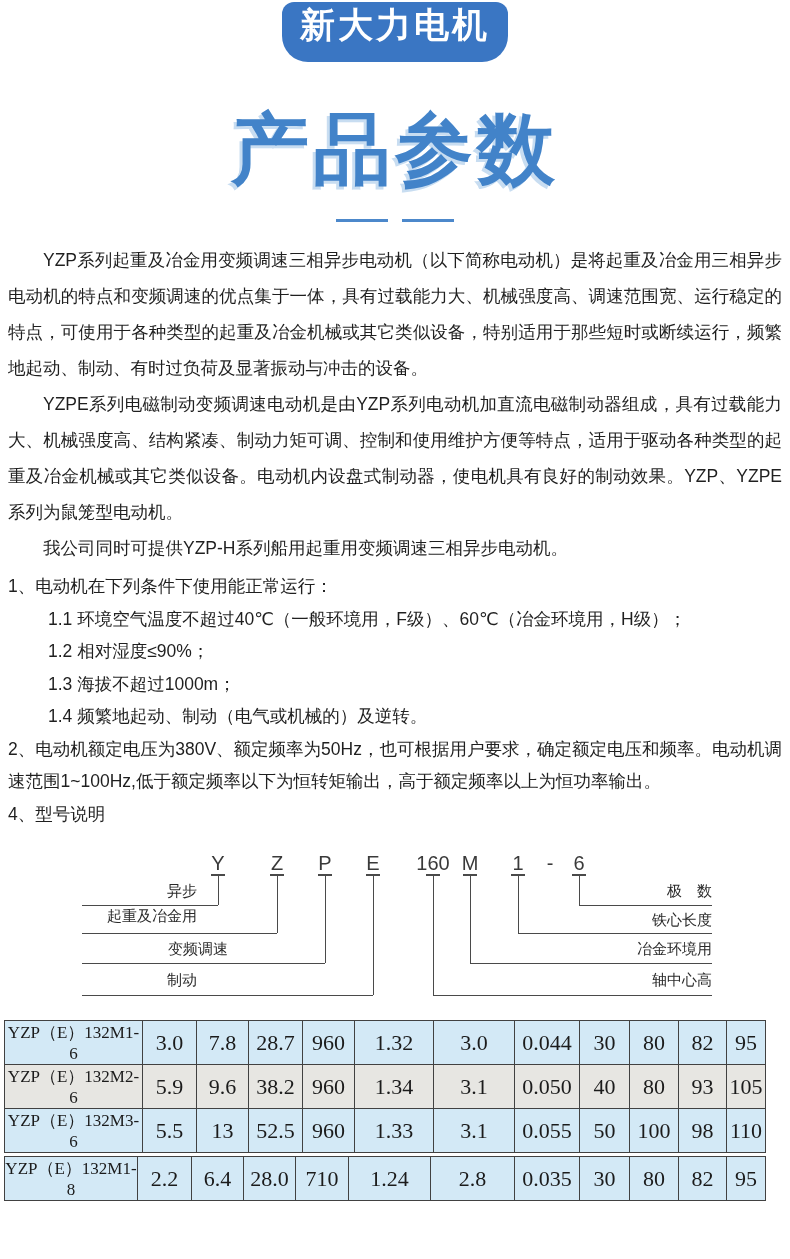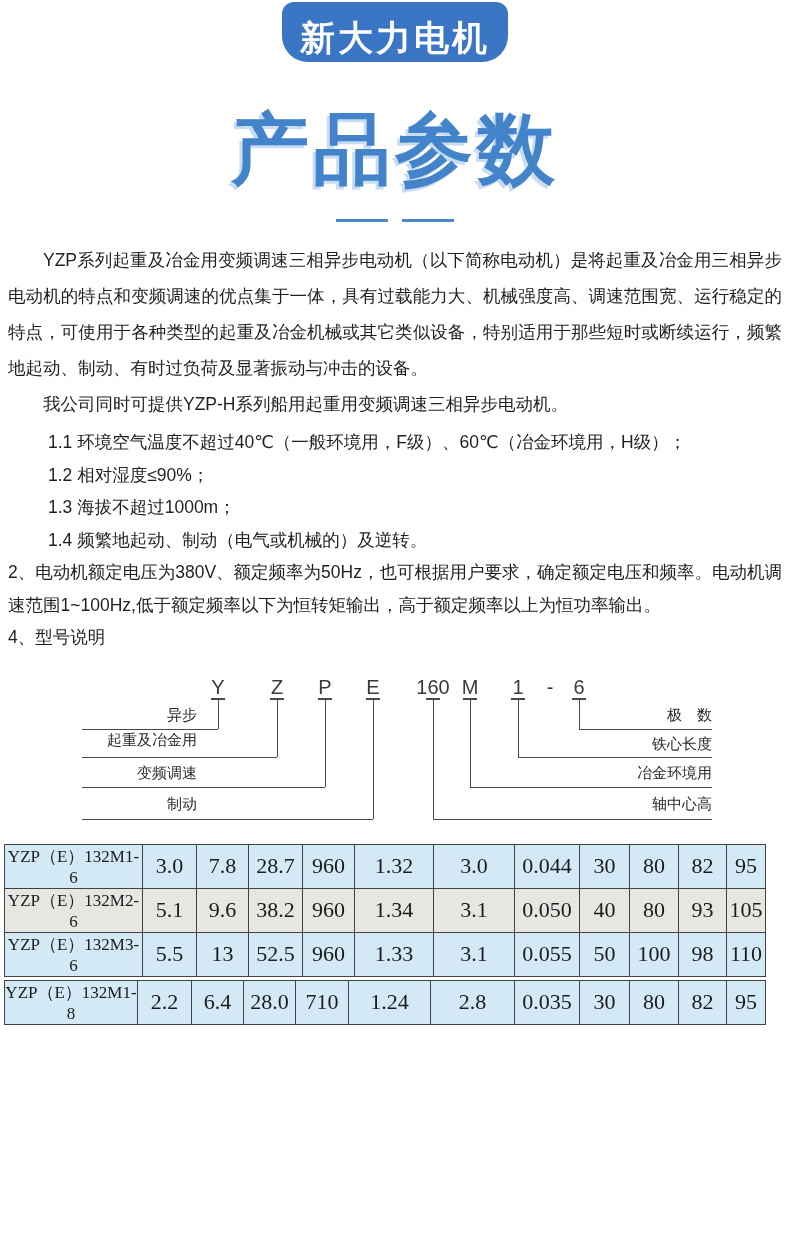--- a/index.html
+++ b/index.html
@@ -6,21 +6,21 @@
   html,body { background:#fff; }
   body {
     width:790px; height:1259px; margin:0 auto; overflow:hidden;
     font-family:"Liberation Sans","DejaVu Sans",sans-serif;
     color:#222;
   }
   
   .badge {
     width:226px; height:60px; margin:2px auto 0 auto;
     background:#3a76c3; border-radius:12px 12px 26px 26px;
-    display:flex; align-items:flex-end; justify-content:center;
+    display:flex; align-items:flex-start; justify-content:center;
   }
   .badge span { color:#fff; font-size:35px; font-weight:bold; letter-spacing:3px; }
   .main-title {
     margin-top:36px; text-align:center;
     font-size:78px; font-weight:bold; color:#4283c9; letter-spacing:4px;
     text-shadow:-3px 3px 0 #c8ddf1;
   }
   .subtitle-row {
     margin-top:16px; display:flex; align-items:center; justify-content:center; gap:14px;
   }
@@ -70,23 +70,25 @@
 
 <div class="main-title">产品参数</div>
 
 <div class="subtitle-row">
   <i class="dash"></i>
   <i class="dash"></i>
 </div>
 
 <div class="content">
   <p class="para">YZP系列起重及冶金用变频调速三相异步电动机（以下简称电动机）是将起重及冶金用三相异步电动机的特点和变频调速的优点集于一体，具有过载能力大、机械强度高、调速范围宽、运行稳定的特点，可使用于各种类型的起重及冶金机械或其它类似设备，特别适用于那些短时或断续运行，频繁地起动、制动、有时过负荷及显著振动与冲击的设备。</p>
+  <p class="para">YZPE系列电磁制动变频调速电动机是由YZP系列电动机加直流电磁制动器组成，具有过载能力大、机械强度高、结构紧凑、制动力矩可调、控制和使用维护方便等特点，适用于驱动各种类型的起重及冶金机械或其它类似设备。电动机内设盘式制动器，使电机具有良好的制动效果。YZP、YZPE系列为鼠笼型电动机。</p>
   <p class="para">我公司同时可提供YZP-H系列船用起重用变频调速三相异步电动机。</p>
 
   <div class="notes">
+    <p class="note">1、电动机在下列条件下使用能正常运行：</p>
     <p class="note sub">1.1 环境空气温度不超过40℃（一般环境用，F级）、60℃（冶金环境用，H级）；</p>
     <p class="note sub">1.2 相对湿度≤90%；</p>
     <p class="note sub">1.3 海拔不超过1000m；</p>
     <p class="note sub">1.4 频繁地起动、制动（电气或机械的）及逆转。</p>
     <p class="note">2、电动机额定电压为380V、额定频率为50Hz，也可根据用户要求，确定额定电压和频率。电动机调速范围1~100Hz,低于额定频率以下为恒转矩输出，高于额定频率以上为恒功率输出。</p>
     <p class="note">4、型号说明</p>
   </div>
 </div>
 
 <div class="diagram">
@@ -124,21 +126,21 @@
   <i class="hline" style="top:121px;left:82px;width:243px"></i>
   <i class="hline" style="top:153px;left:82px;width:291px"></i>
 
   <i class="hline" style="top:63px;left:579px;width:133px"></i>
   <i class="hline" style="top:91px;left:518px;width:194px"></i>
   <i class="hline" style="top:121px;left:470px;width:242px"></i>
   <i class="hline" style="top:153px;left:433px;width:279px"></i>
 
   <span class="dg-label" style="top:40px;right:593px">异步</span>
   <span class="dg-label" style="top:65px;right:593px">起重及冶金用</span>
-  <span class="dg-label" style="top:98px;right:593px">变频调速</span>
+  <span class="dg-label" style="top:98px;right:562px">变频调速</span>
   <span class="dg-label" style="top:129px;right:593px">制动</span>
 
   <span class="dg-label" style="top:40px;right:78px">极　数</span>
   <span class="dg-label" style="top:69px;right:78px">铁心长度</span>
   <span class="dg-label" style="top:98px;right:78px">冶金环境用</span>
   <span class="dg-label" style="top:129px;right:78px">轴中心高</span>
 </div>
 
 <table class="spec-table first">
   <colgroup>
@@ -165,21 +167,21 @@
         <td>1.32</td>
         <td>3.0</td>
         <td>0.044</td>
         <td>30</td>
         <td>80</td>
         <td>82</td>
         <td>95</td>
       </tr>
       <tr class="row-gray">
         <td class="model-cell">YZP（E）132M2-6</td>
-        <td>5.1</td>
+        <td>5.9</td>
         <td>9.6</td>
         <td>38.2</td>
         <td>960</td>
         <td>1.34</td>
         <td>3.1</td>
         <td>0.050</td>
         <td>40</td>
         <td>80</td>
         <td>93</td>
         <td>105</td>

